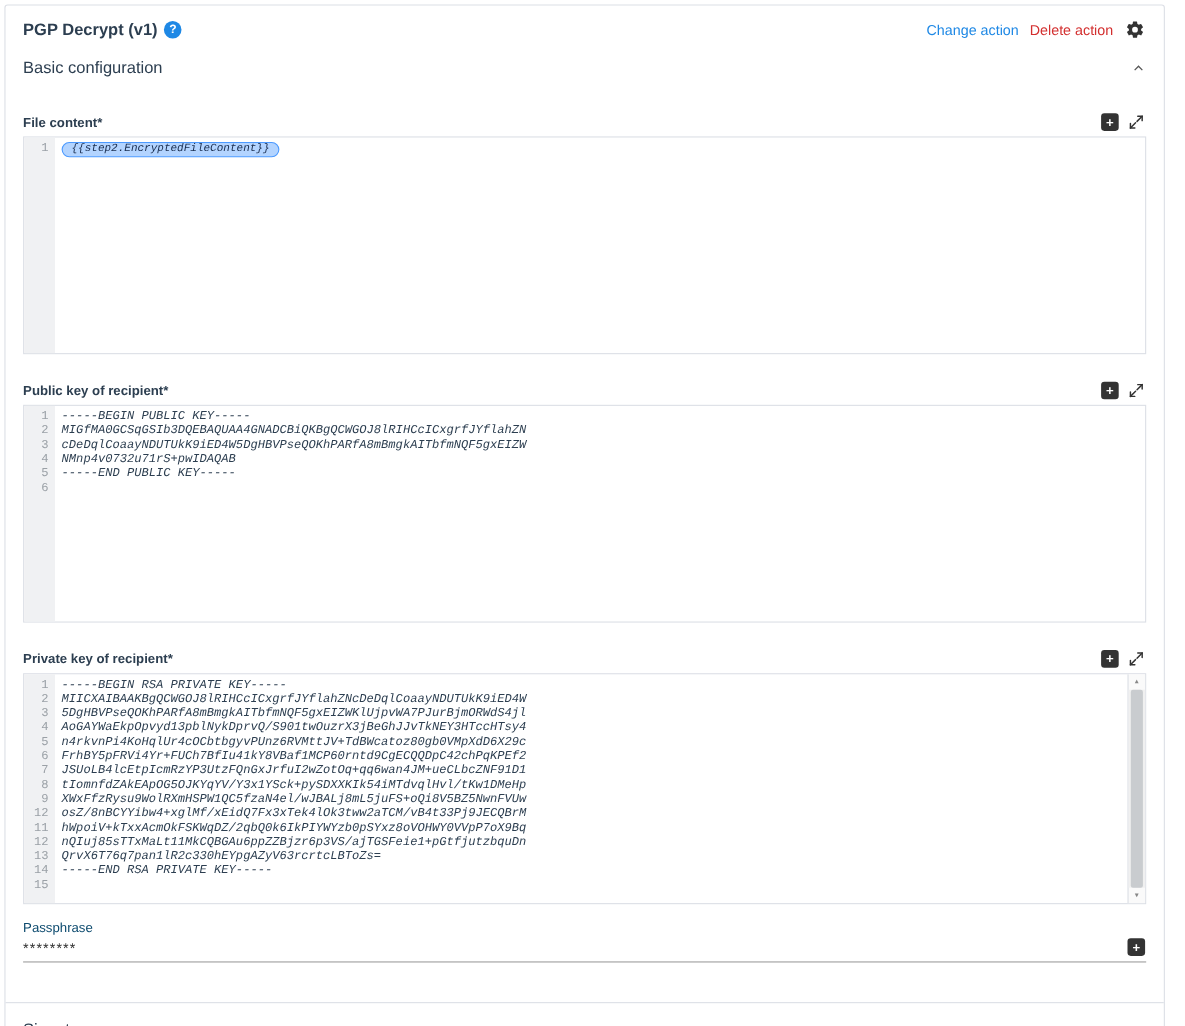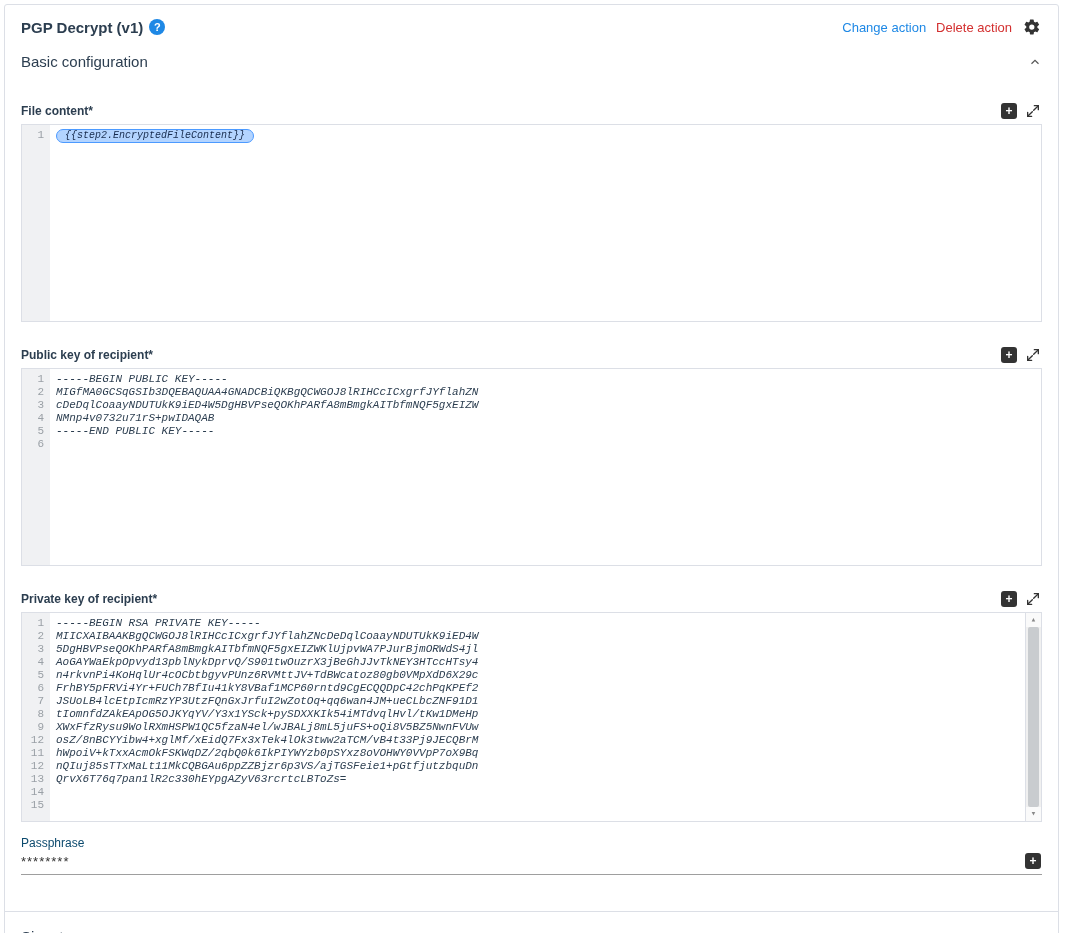--- a/index.html
+++ b/index.html
@@ -274,20 +274,21 @@
             <div>AoGAYWaEkpOpvyd13pblNykDprvQ/S901twOuzrX3jBeGhJJvTkNEY3HTccHTsy4</div>
             <div>n4rkvnPi4KoHqlUr4cOCbtbgyvPUnz6RVMttJV+TdBWcatoz80gb0VMpXdD6X29c</div>
             <div>FrhBY5pFRVi4Yr+FUCh7BfIu41kY8VBaf1MCP60rntd9CgECQQDpC42chPqKPEf2</div>
             <div>JSUoLB4lcEtpIcmRzYP3UtzFQnGxJrfuI2wZotOq+qq6wan4JM+ueCLbcZNF91D1</div>
             <div>tIomnfdZAkEApOG5OJKYqYV/Y3x1YSck+pySDXXKIk54iMTdvqlHvl/tKw1DMeHp</div>
             <div>XWxFfzRysu9WolRXmHSPW1QC5fzaN4el/wJBALj8mL5juFS+oQi8V5BZ5NwnFVUw</div>
             <div>osZ/8nBCYYibw4+xglMf/xEidQ7Fx3xTek4lOk3tww2aTCM/vB4t33Pj9JECQBrM</div>
             <div>hWpoiV+kTxxAcmOkFSKWqDZ/2qbQ0k6IkPIYWYzb0pSYxz8oVOHWY0VVpP7oX9Bq</div>
             <div>nQIuj85sTTxMaLt11MkCQBGAu6ppZZBjzr6p3VS/ajTGSFeie1+pGtfjutzbquDn</div>
             <div>QrvX6T76q7pan1lR2c330hEYpgAZyV63rcrtcLBToZs=</div>
+            <div>-----END RSA PRIVATE KEY-----</div>
           </div>
         <div class="scrollbar-v">
           <div class="arrow">▴</div>
           <div class="track">
               <div class="thumb"></div>
             </div>
           <div class="arrow">▾</div>
         </div>
       </div>
     </div>

